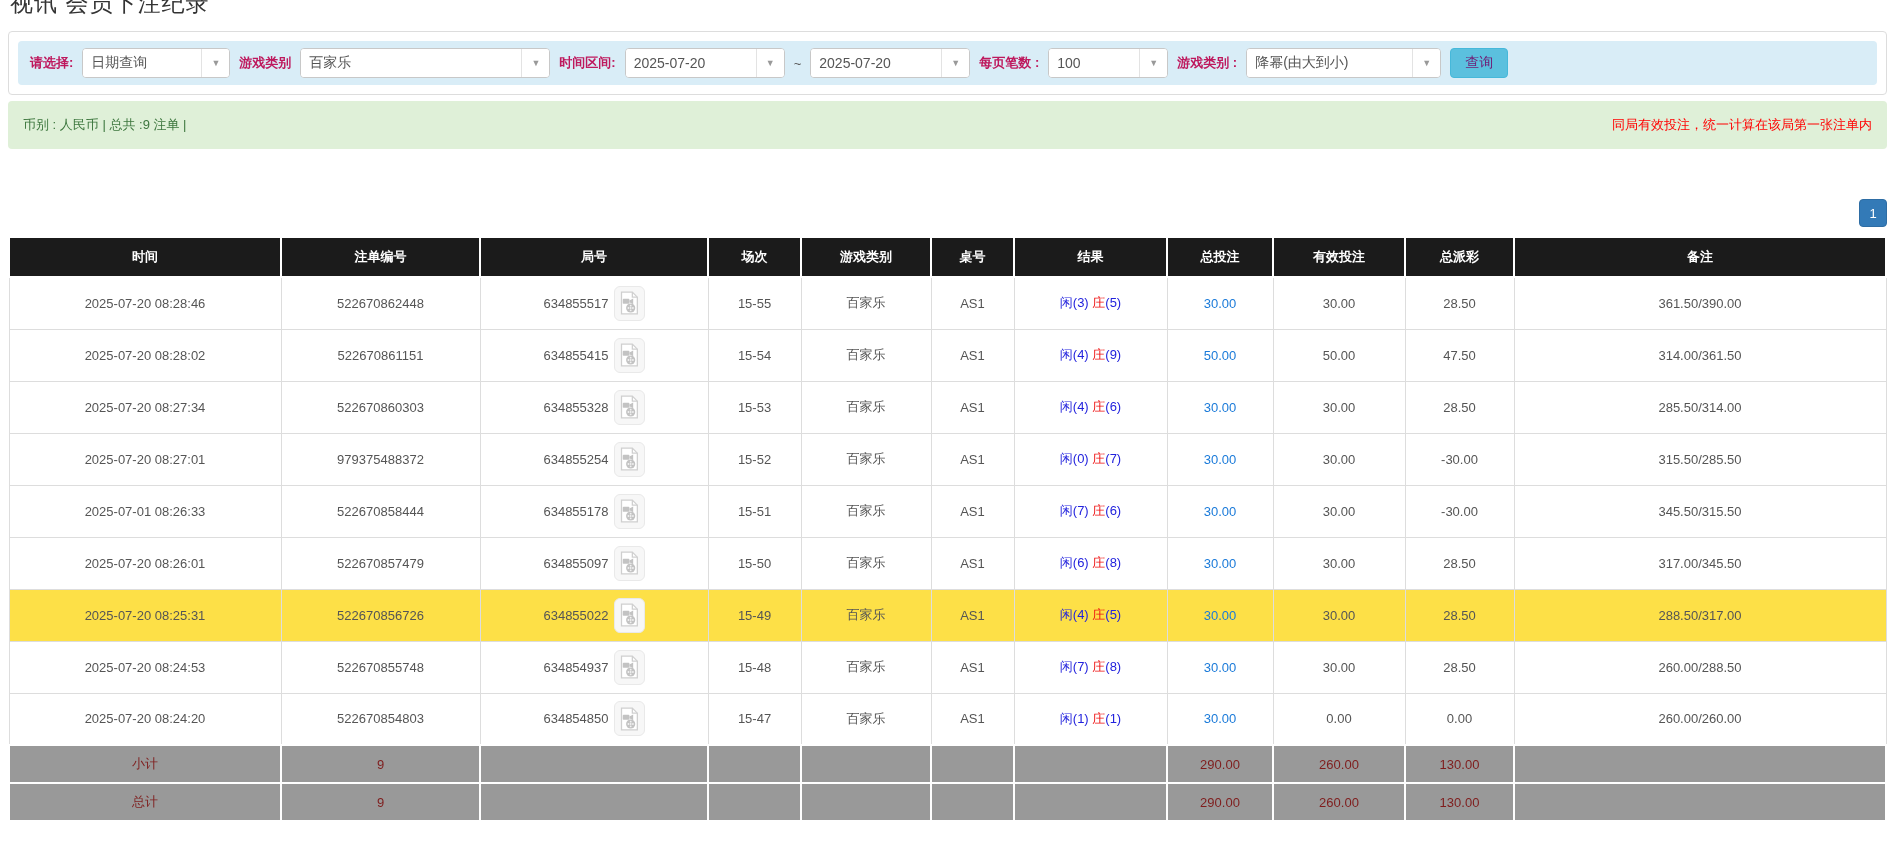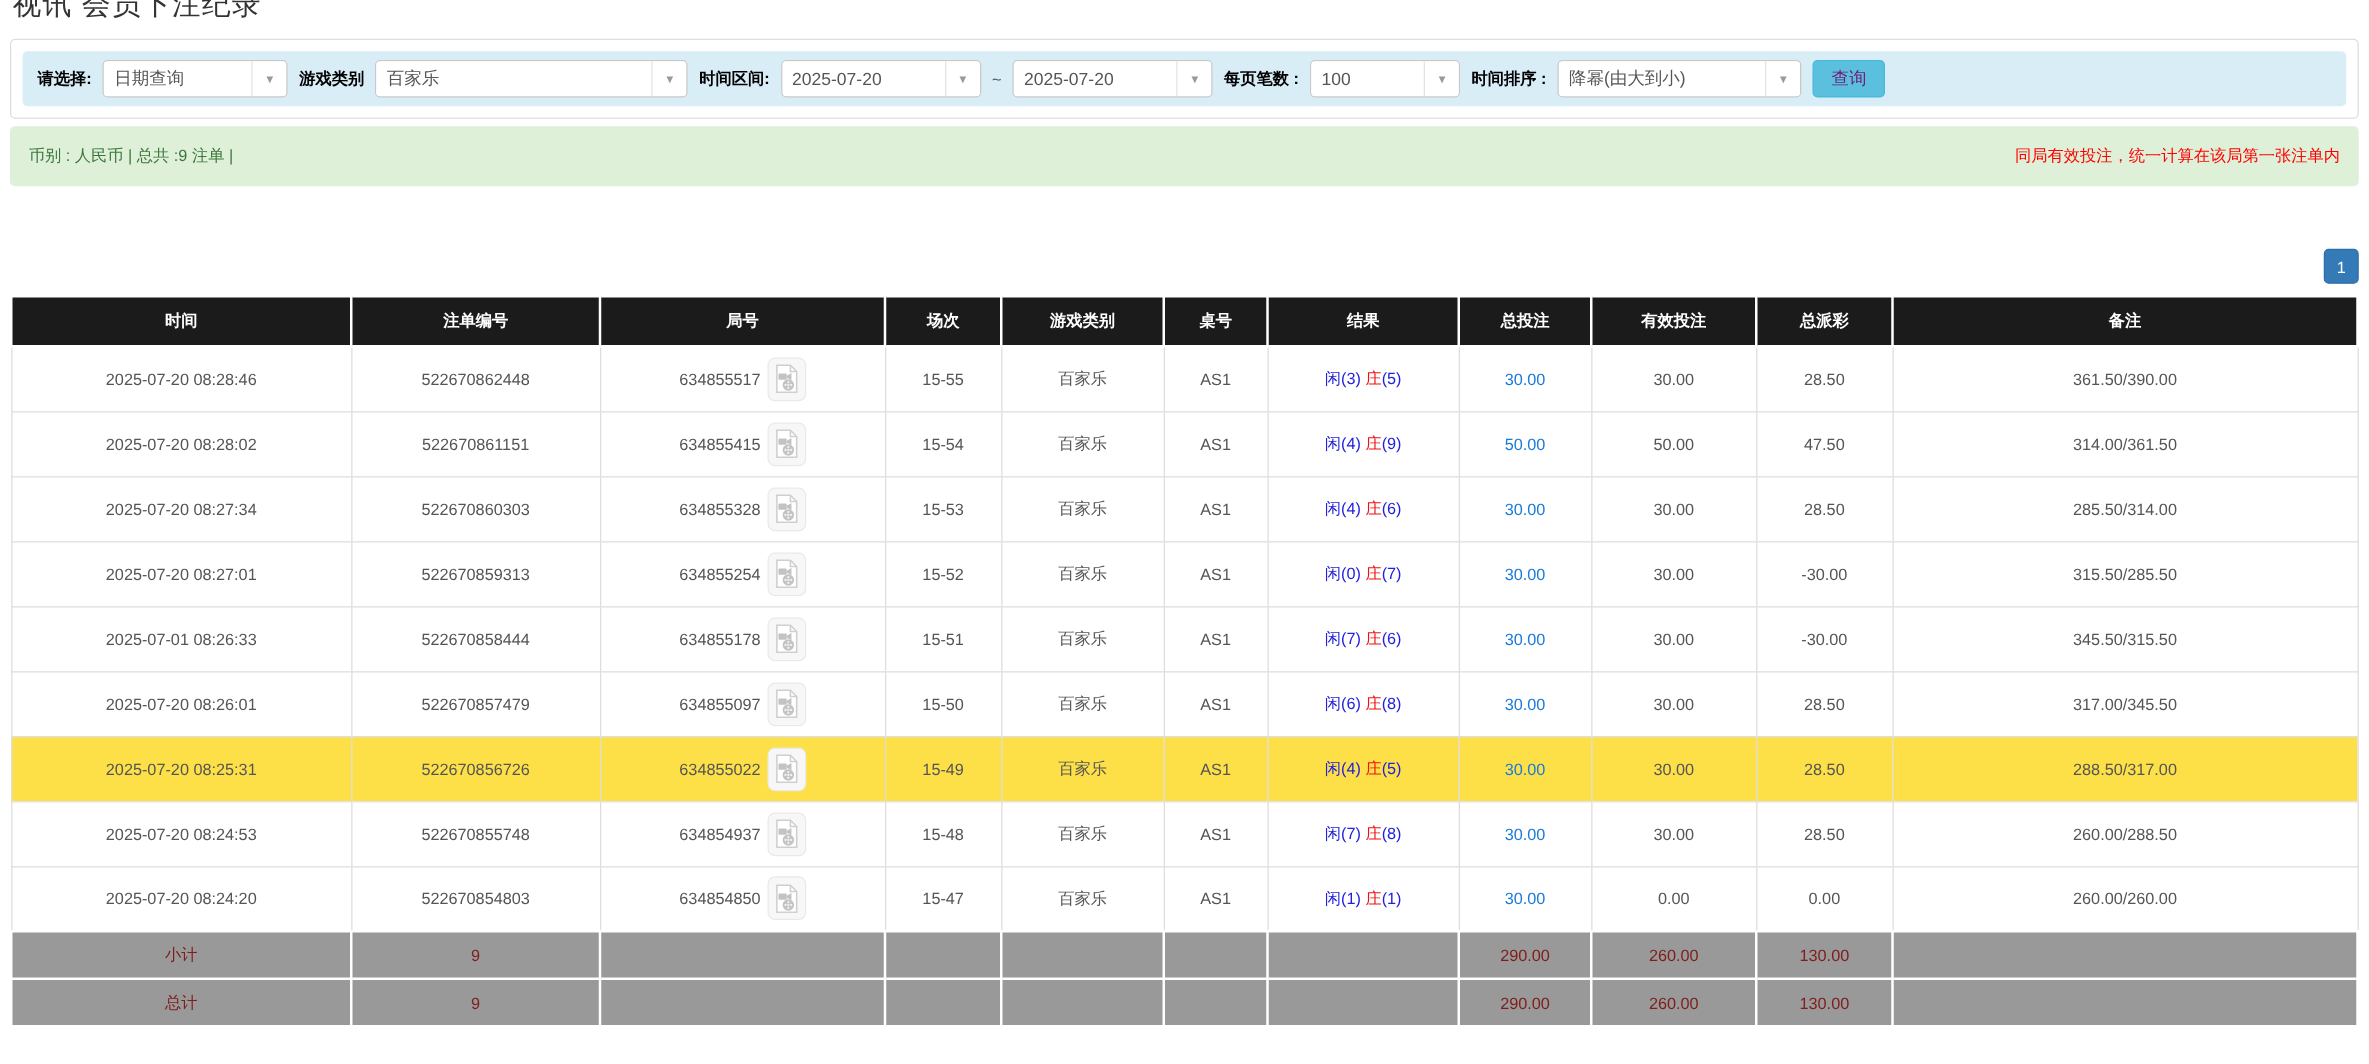--- a/index.html
+++ b/index.html
@@ -33,21 +33,21 @@
     background: #d9edf7;
     border-radius: 4px;
     height: 44px;
     display: flex;
     align-items: center;
     padding: 0 12px;
     gap: 9px;
     white-space: nowrap;
   }
   .f-label {
-    color: #000000;
+    color: #be185d;
     font-weight: bold;
     font-size: 13px;
   }
   .combo {
     display: inline-flex;
     align-items: stretch;
     background: #fff;
     border: 1px solid #c8c8c8;
     border-radius: 4px;
     height: 30px;
@@ -210,21 +210,21 @@
         <input type="text" value="2025-07-20" style="">
         <span class="arrow">▼</span>
       </span>
 
       <span class="f-label">每页笔数 :</span>
       <span class="combo w-size">
         <input type="text" value="100" style="">
         <span class="arrow">▼</span>
       </span>
 
-      <span class="f-label">时间排序 :</span>
+      <span class="f-label">游戏类别 :</span>
       <span class="combo w-sort">
         <input type="text" value="降幂(由大到小)" style="">
         <span class="arrow">▼</span>
       </span>
 
       <button class="search-btn">查询</button>
     </div>
   </div>
 
   <div class="summary-bar">
@@ -369,21 +369,21 @@
     </td>
     <td>
       <a class="bet-link">30.00</a>
     </td>
     <td>30.00</td>
     <td>28.50</td>
     <td>285.50/314.00</td>
   </tr>
         <tr>
     <td>2025-07-20 08:27:01</td>
-    <td>522670859313</td>
+    <td>979375488372</td>
     <td>
       <span class="round-cell-inner">
         <span>634855254</span>
         <button class="icon-btn">
           <svg width="20" height="24" viewBox="0 0 24 28" aria-hidden="true">
             <path d="M3 1 h13 l6 6 v20 h-19 z" fill="#ffffff" stroke="#cfcfcf" stroke-width="1.5"></path>
             <path d="M16 1 v6 h6" fill="none" stroke="#cfcfcf" stroke-width="1.5"></path>
             <rect x="4.5" y="9" width="8" height="6" rx="1" fill="#c3c3c3"></rect>
             <path d="M12.5 11 L17 8.5 v7 L12.5 13 z" fill="#c3c3c3"></path>
             <circle cx="14" cy="20" r="5.5" fill="#c3c3c3"></circle>

